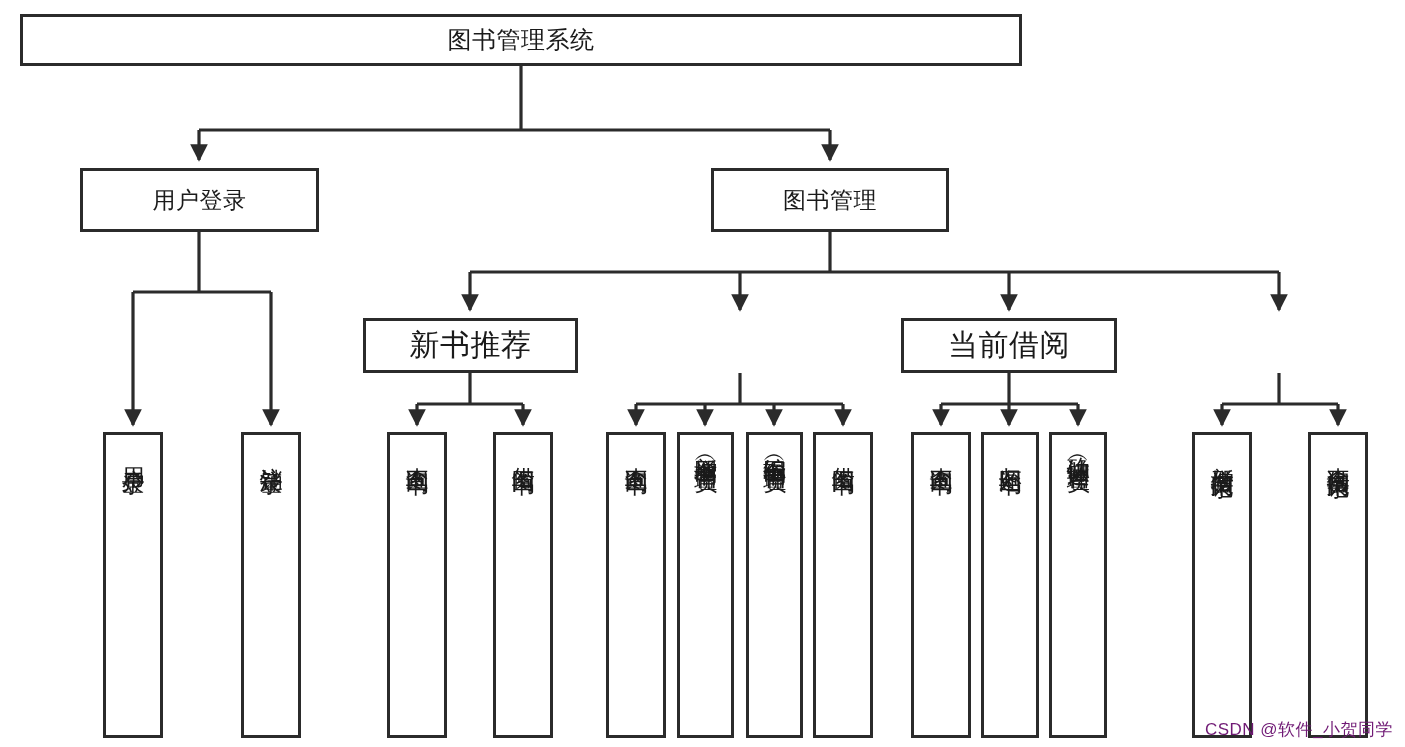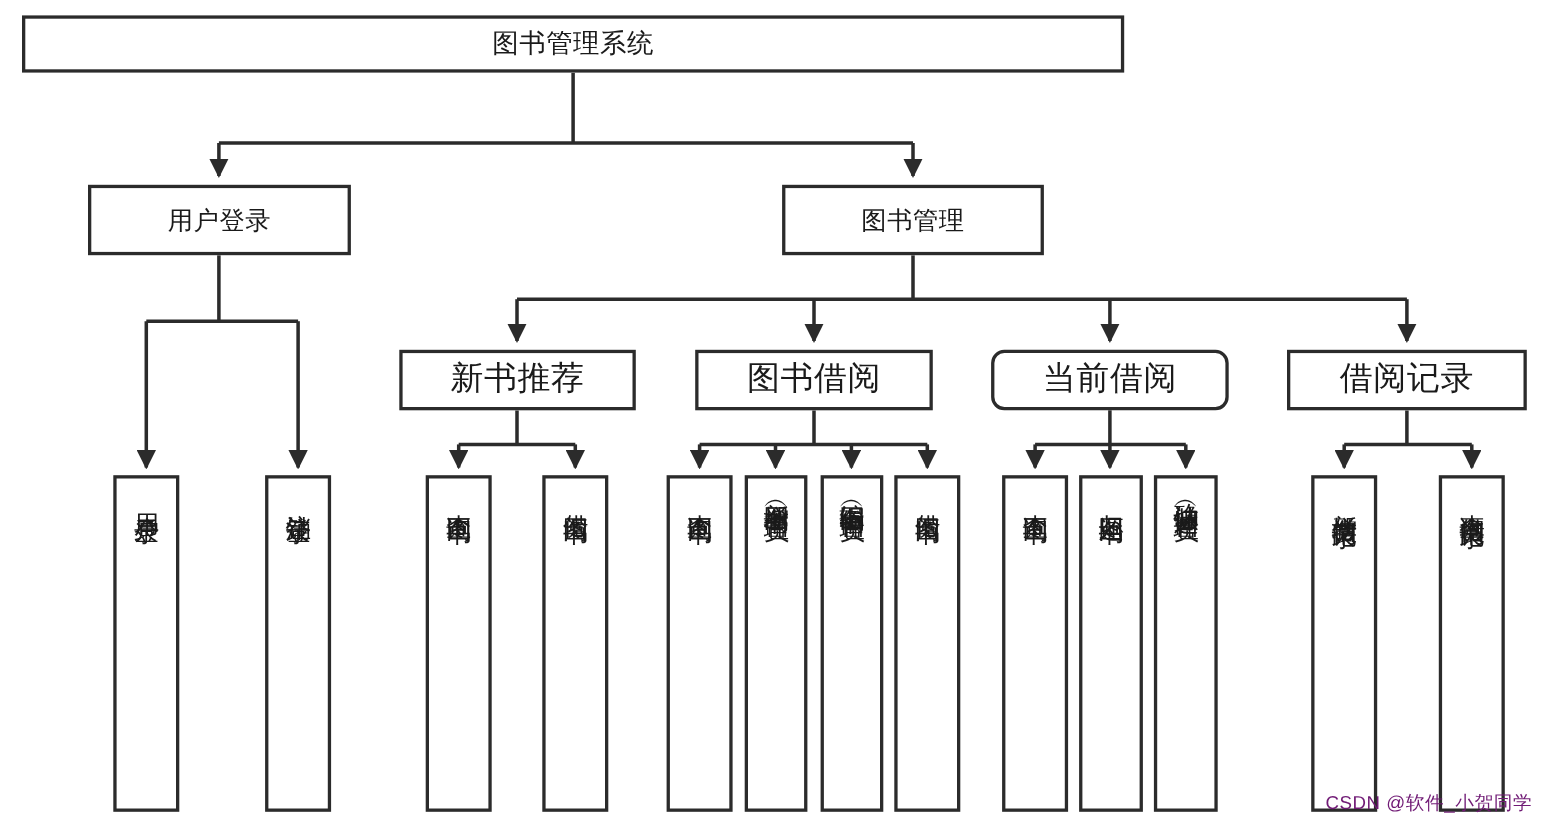--- a/index.html
+++ b/index.html
@@ -142,31 +142,25 @@
   </div>
 
   <div class="node lvl2" style="left:711px; top:168px; width:238px; height:64px;text-align:right;">
     <span class="label">图书管理</span>
   </div>
 
   <div class="node lvl3" style="left:363px; top:318px; width:215px; height:55px;">
     <span class="label">新书推荐</span>
   </div>
 
-  <div class="node lvl3" style="left:632px; top:318px; width:216px; height:55px;">
-    <span class="label">图书借阅</span>
-  </div>
-
-  <div class="node lvl3" style="left:901px; top:318px; width:216px; height:55px;border-radius:12px;">
+
+  <div class="node lvl3" style="left:901px; top:318px; width:216px; height:55px;">
     <span class="label">当前借阅</span>
   </div>
 
-  <div class="node lvl3" style="left:1170px; top:318px; width:218px; height:55px;">
-    <span class="label">借阅记录</span>
-  </div>
 
   <div class="node leaf" style="left:103px; top:432px; width:60px; height:306px;">
     <span class="label">用户登录</span>
   </div>
 
   <div class="node leaf" style="left:241px; top:432px; width:60px; height:306px;">
     <span class="label">注销登录</span>
   </div>
 
   <div class="node leaf" style="left:387px; top:432px; width:60px; height:306px;">

